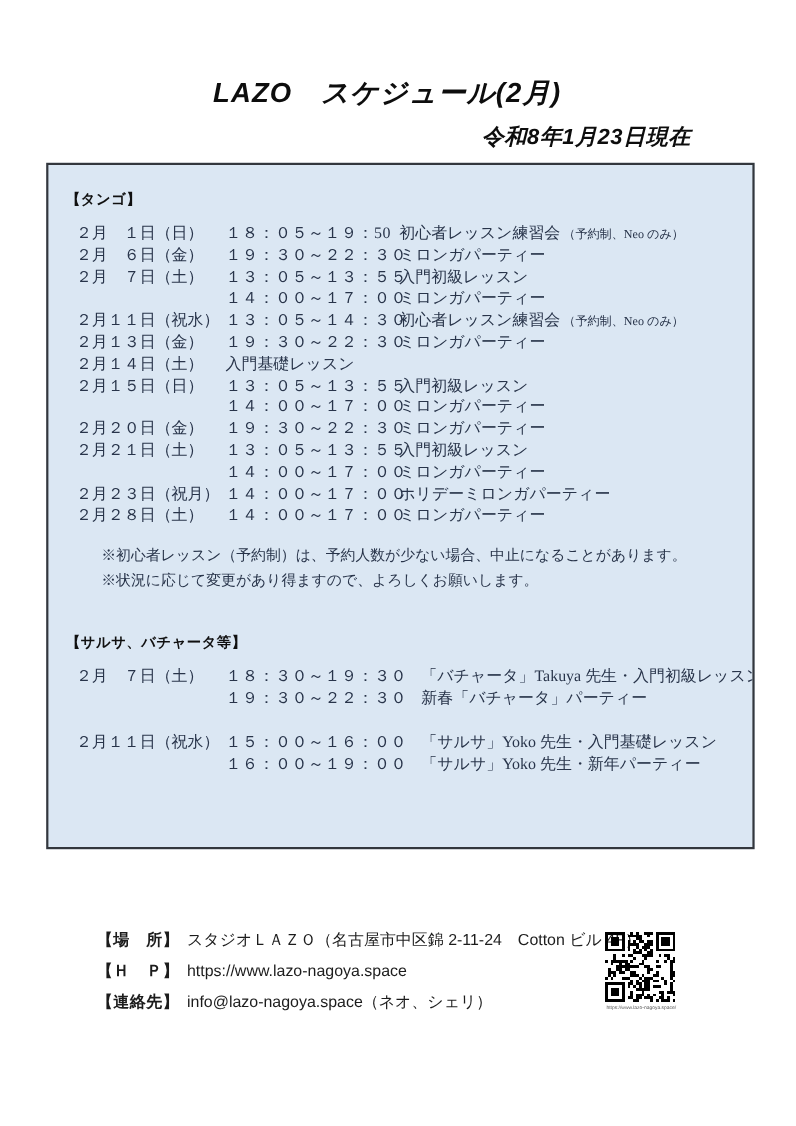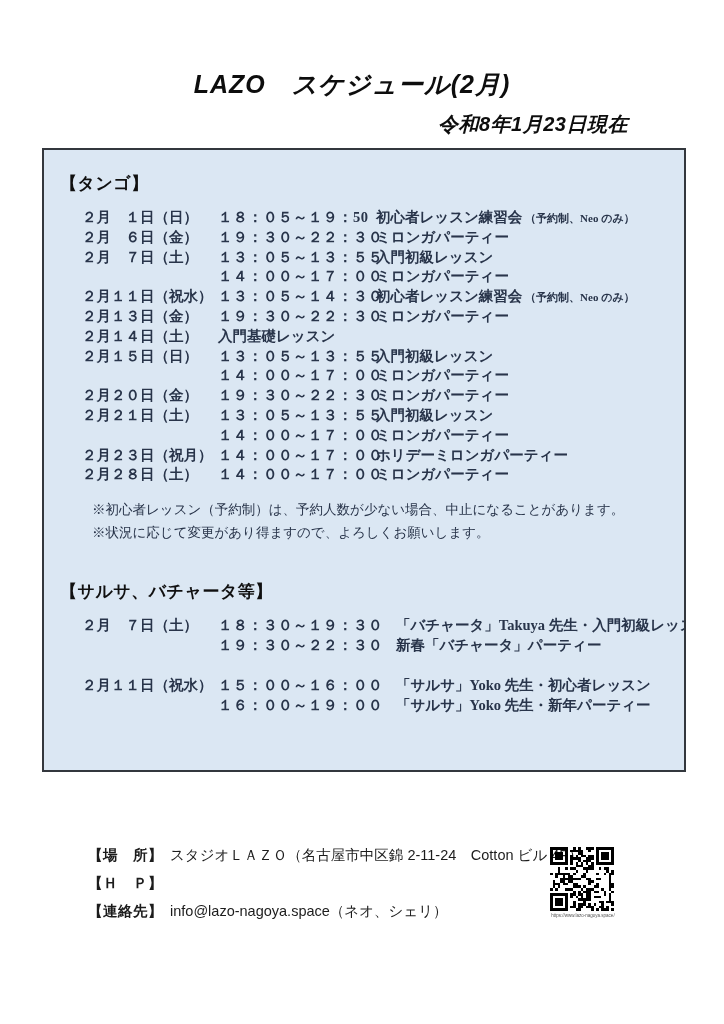--- a/index.html
+++ b/index.html
@@ -28,25 +28,25 @@
     letter-spacing:0.5px;
   }
 
   .box{
     position:absolute;left:42px;top:148px;width:644px;height:624px;
     background:var(--box-bg);border:2px solid var(--box-border);
     padding:16px 14px;overflow:hidden;
   }
   .sec-heading{
     font-family:Liberation Sans, sans-serif;
-    font-weight:700;font-size:17px;color:var(--heading-text);
+    font-weight:700;font-size:13px;color:var(--heading-text);
     margin:6px 0 13px 2px;letter-spacing:0.5px;
   }
   .sec-heading:not(:first-child){margin-top:36px;}
-  .rows{margin-left:24px;font-weight:bold;}
+  .rows{margin-left:11px;}
   .row{display:flex;height:19.8px;line-height:19.8px;font-size:14.5px;color:var(--body-text);white-space:pre;}
   .row.spacer{height:20px;}
   .c-date{width:136px;flex:none;}
   .c-time{width:158px;flex:none;letter-spacing:0.5px;}
   .s2 .c-time{width:178px;}
   .c-desc{flex:1;white-space:pre;}
   .note{font-size:11px;}
   .notes{margin:14px 0 0 34px;font-size:13.5px;line-height:22.5px;color:var(--body-text);}
 
   .footer{
@@ -93,32 +93,33 @@
       </div>
       <div class="notes">
         <div class="note-line">※初心者レッスン（予約制）は、予約人数が少ない場合、中止になることがあります。</div>
         <div class="note-line">※状況に応じて変更があり得ますので、よろしくお願いします。</div>
       </div>
       <div class="sec-heading">【サルサ、バチャータ等】</div>
       <div class="rows s2">
         <div class="row"><span class="c-date">２月　７日（土）</span><span class="c-time">１８：３０～１９：３０</span><span class="c-desc">「バチャータ」Takuya 先生・入門初級レッスン</span></div>
         <div class="row"><span class="c-date"></span><span class="c-time">１９：３０～２２：３０</span><span class="c-desc">新春「バチャータ」パーティー</span></div>
         <div class="row spacer"></div>
-        <div class="row"><span class="c-date">２月１１日（祝水）</span><span class="c-time">１５：００～１６：００</span><span class="c-desc">「サルサ」Yoko 先生・初心者レッスン</span></div>
+        <div class="row"><span class="c-date">２月１１日（祝水）</span><span class="c-time">１５：００～１６：００</span><span class="c-desc">「サルサ」Yoko 先生・入門基礎レッスン</span></div>
         <div class="row"><span class="c-date"></span><span class="c-time">１６：００～１９：００</span><span class="c-desc">「サルサ」Yoko 先生・新年パーティー</span></div>
       </div>
     </div>
 
   <div class="footer">
     <div class="f-row">
       <span class="f-label">【場　所】</span>
       <span class="f-value">スタジオＬＡＺＯ（名古屋市中区錦 2-11-24　Cotton ビル 4F）</span>
     </div>
     <div class="f-row">
       <span class="f-label">【Ｈ　Ｐ】</span>
+      <span class="f-value">https://www.lazo-nagoya.space</span>
     </div>
     <div class="f-row">
       <span class="f-label">【連絡先】</span>
       <span class="f-value">info@lazo-nagoya.space（ネオ、シェリ）</span>
     </div>
   </div>
 
   <svg class="qr" viewBox="0 0 25 25" shape-rendering="crispEdges">
       <path d="M0 0h1v1h-1zM1 0h1v1h-1zM2 0h1v1h-1zM3 0h1v1h-1zM4 0h1v1h-1zM5 0h1v1h-1zM6 0h1v1h-1zM9 0h1v1h-1zM11 0h1v1h-1zM14 0h1v1h-1zM15 0h1v1h-1zM16 0h1v1h-1zM18 0h1v1h-1zM19 0h1v1h-1zM20 0h1v1h-1zM21 0h1v1h-1zM22 0h1v1h-1zM23 0h1v1h-1zM24 0h1v1h-1zM0 1h1v1h-1zM6 1h1v1h-1zM8 1h1v1h-1zM9 1h1v1h-1zM10 1h1v1h-1zM11 1h1v1h-1zM12 1h1v1h-1zM15 1h1v1h-1zM18 1h1v1h-1zM24 1h1v1h-1zM0 2h1v1h-1zM2 2h1v1h-1zM3 2h1v1h-1zM4 2h1v1h-1zM6 2h1v1h-1zM11 2h1v1h-1zM12 2h1v1h-1zM18 2h1v1h-1zM20 2h1v1h-1zM21 2h1v1h-1zM22 2h1v1h-1zM24 2h1v1h-1zM0 3h1v1h-1zM2 3h1v1h-1zM3 3h1v1h-1zM4 3h1v1h-1zM6 3h1v1h-1zM8 3h1v1h-1zM10 3h1v1h-1zM12 3h1v1h-1zM13 3h1v1h-1zM15 3h1v1h-1zM16 3h1v1h-1zM18 3h1v1h-1zM20 3h1v1h-1zM21 3h1v1h-1zM22 3h1v1h-1zM24 3h1v1h-1zM0 4h1v1h-1zM2 4h1v1h-1zM3 4h1v1h-1zM4 4h1v1h-1zM6 4h1v1h-1zM8 4h1v1h-1zM9 4h1v1h-1zM10 4h1v1h-1zM11 4h1v1h-1zM14 4h1v1h-1zM15 4h1v1h-1zM16 4h1v1h-1zM18 4h1v1h-1zM20 4h1v1h-1zM21 4h1v1h-1zM22 4h1v1h-1zM24 4h1v1h-1zM0 5h1v1h-1zM6 5h1v1h-1zM8 5h1v1h-1zM11 5h1v1h-1zM13 5h1v1h-1zM14 5h1v1h-1zM15 5h1v1h-1zM18 5h1v1h-1zM24 5h1v1h-1zM0 6h1v1h-1zM1 6h1v1h-1zM2 6h1v1h-1zM3 6h1v1h-1zM4 6h1v1h-1zM5 6h1v1h-1zM6 6h1v1h-1zM8 6h1v1h-1zM10 6h1v1h-1zM12 6h1v1h-1zM14 6h1v1h-1zM16 6h1v1h-1zM18 6h1v1h-1zM19 6h1v1h-1zM20 6h1v1h-1zM21 6h1v1h-1zM22 6h1v1h-1zM23 6h1v1h-1zM24 6h1v1h-1zM10 7h1v1h-1zM11 7h1v1h-1zM12 7h1v1h-1zM15 7h1v1h-1zM16 7h1v1h-1zM3 8h1v1h-1zM6 8h1v1h-1zM8 8h1v1h-1zM9 8h1v1h-1zM13 8h1v1h-1zM14 8h1v1h-1zM15 8h1v1h-1zM16 8h1v1h-1zM19 8h1v1h-1zM21 8h1v1h-1zM22 8h1v1h-1zM3 9h1v1h-1zM10 9h1v1h-1zM14 9h1v1h-1zM22 9h1v1h-1zM24 9h1v1h-1zM0 10h1v1h-1zM2 10h1v1h-1zM3 10h1v1h-1zM4 10h1v1h-1zM5 10h1v1h-1zM6 10h1v1h-1zM7 10h1v1h-1zM9 10h1v1h-1zM13 10h1v1h-1zM18 10h1v1h-1zM21 10h1v1h-1zM23 10h1v1h-1zM24 10h1v1h-1zM2 11h1v1h-1zM5 11h1v1h-1zM7 11h1v1h-1zM8 11h1v1h-1zM12 11h1v1h-1zM13 11h1v1h-1zM23 11h1v1h-1zM4 12h1v1h-1zM5 12h1v1h-1zM6 12h1v1h-1zM7 12h1v1h-1zM8 12h1v1h-1zM9 12h1v1h-1zM10 12h1v1h-1zM11 12h1v1h-1zM14 12h1v1h-1zM15 12h1v1h-1zM18 12h1v1h-1zM19 12h1v1h-1zM23 12h1v1h-1zM1 13h1v1h-1zM4 13h1v1h-1zM5 13h1v1h-1zM7 13h1v1h-1zM8 13h1v1h-1zM15 13h1v1h-1zM16 13h1v1h-1zM23 13h1v1h-1zM1 14h1v1h-1zM2 14h1v1h-1zM3 14h1v1h-1zM5 14h1v1h-1zM6 14h1v1h-1zM9 14h1v1h-1zM10 14h1v1h-1zM15 14h1v1h-1zM18 14h1v1h-1zM23 14h1v1h-1zM24 14h1v1h-1zM1 15h1v1h-1zM3 15h1v1h-1zM9 15h1v1h-1zM10 15h1v1h-1zM11 15h1v1h-1zM13 15h1v1h-1zM17 15h1v1h-1zM18 15h1v1h-1zM23 15h1v1h-1zM24 15h1v1h-1zM0 16h1v1h-1zM2 16h1v1h-1zM6 16h1v1h-1zM7 16h1v1h-1zM8 16h1v1h-1zM12 16h1v1h-1zM14 16h1v1h-1zM15 16h1v1h-1zM16 16h1v1h-1zM20 16h1v1h-1zM23 16h1v1h-1zM9 17h1v1h-1zM11 17h1v1h-1zM13 17h1v1h-1zM14 17h1v1h-1zM15 17h1v1h-1zM17 17h1v1h-1zM18 17h1v1h-1zM21 17h1v1h-1zM24 17h1v1h-1zM0 18h1v1h-1zM1 18h1v1h-1zM2 18h1v1h-1zM3 18h1v1h-1zM4 18h1v1h-1zM5 18h1v1h-1zM6 18h1v1h-1zM8 18h1v1h-1zM9 18h1v1h-1zM11 18h1v1h-1zM12 18h1v1h-1zM14 18h1v1h-1zM15 18h1v1h-1zM21 18h1v1h-1zM23 18h1v1h-1zM0 19h1v1h-1zM6 19h1v1h-1zM8 19h1v1h-1zM10 19h1v1h-1zM12 19h1v1h-1zM14 19h1v1h-1zM15 19h1v1h-1zM17 19h1v1h-1zM18 19h1v1h-1zM19 19h1v1h-1zM23 19h1v1h-1zM0 20h1v1h-1zM2 20h1v1h-1zM3 20h1v1h-1zM4 20h1v1h-1zM6 20h1v1h-1zM11 20h1v1h-1zM12 20h1v1h-1zM13 20h1v1h-1zM14 20h1v1h-1zM15 20h1v1h-1zM23 20h1v1h-1zM0 21h1v1h-1zM2 21h1v1h-1zM3 21h1v1h-1zM4 21h1v1h-1zM6 21h1v1h-1zM9 21h1v1h-1zM13 21h1v1h-1zM19 21h1v1h-1zM20 21h1v1h-1zM22 21h1v1h-1zM23 21h1v1h-1zM24 21h1v1h-1zM0 22h1v1h-1zM2 22h1v1h-1zM3 22h1v1h-1zM4 22h1v1h-1zM6 22h1v1h-1zM9 22h1v1h-1zM11 22h1v1h-1zM12 22h1v1h-1zM13 22h1v1h-1zM15 22h1v1h-1zM17 22h1v1h-1zM20 22h1v1h-1zM24 22h1v1h-1zM0 23h1v1h-1zM6 23h1v1h-1zM8 23h1v1h-1zM9 23h1v1h-1zM11 23h1v1h-1zM12 23h1v1h-1zM14 23h1v1h-1zM15 23h1v1h-1zM16 23h1v1h-1zM19 23h1v1h-1zM20 23h1v1h-1zM22 23h1v1h-1zM0 24h1v1h-1zM1 24h1v1h-1zM2 24h1v1h-1zM3 24h1v1h-1zM4 24h1v1h-1zM5 24h1v1h-1zM6 24h1v1h-1zM10 24h1v1h-1zM11 24h1v1h-1zM16 24h1v1h-1zM18 24h1v1h-1zM20 24h1v1h-1zM21 24h1v1h-1zM22 24h1v1h-1zM24 24h1v1h-1z" fill="#000"></path>
     </svg>

